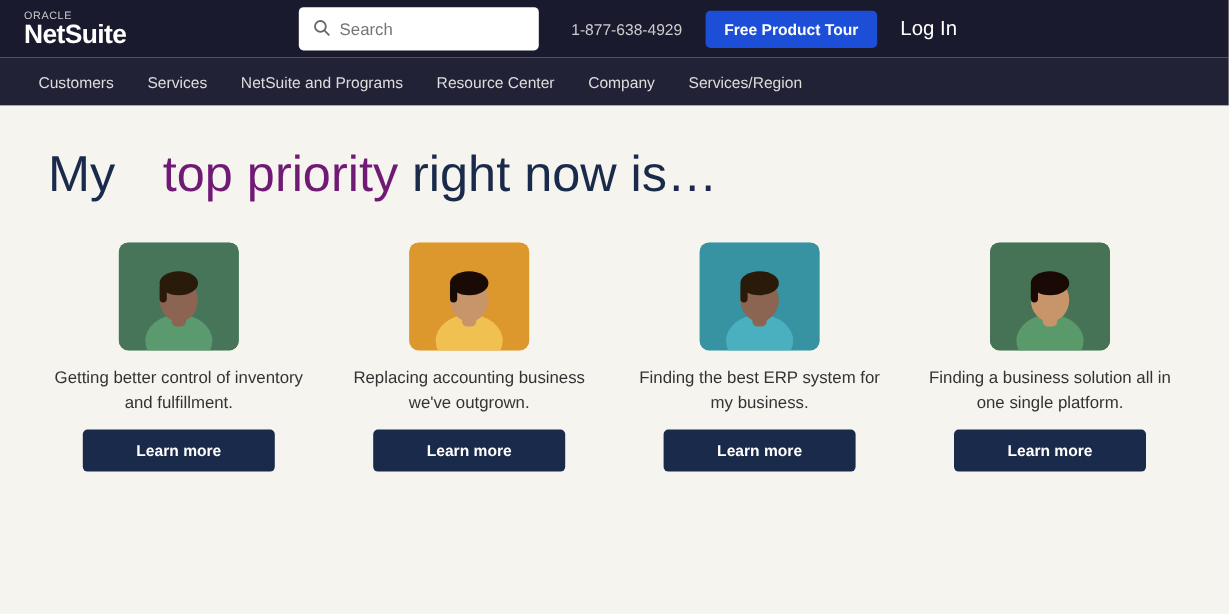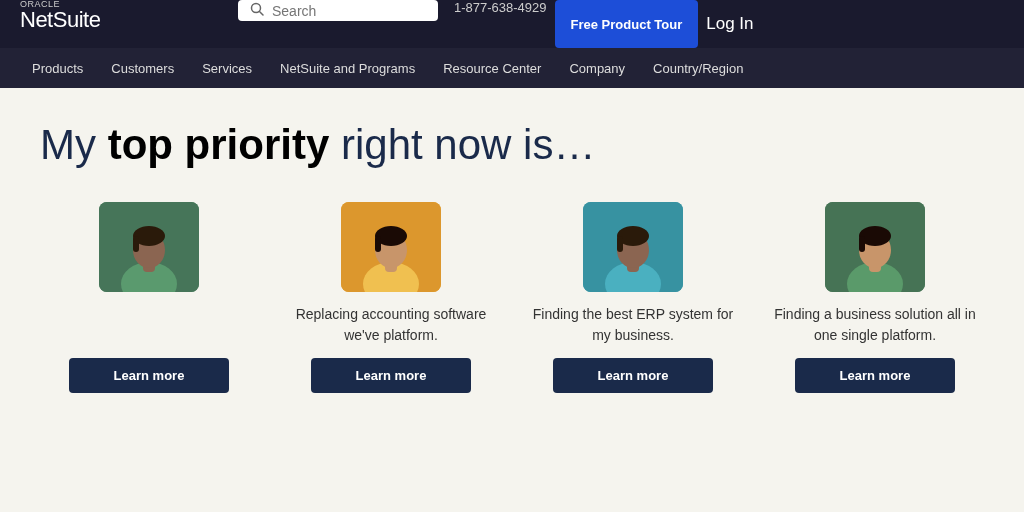--- a/index.html
+++ b/index.html
@@ -2,53 +2,54 @@
 <html><head>
   <meta charset="utf-8">
   <style>
     * { margin: 0; padding: 0; box-sizing: border-box; }
     body { font-family: Arial, sans-serif; background: #f5f4ee; width: 1024px; overflow-x: hidden; }
 
     
     .top-bar {
       background: #1a1a2e;
       display: flex;
+      align-items: center;
       padding: 0 20px;
       height: 48px;
-      gap: 8px;
+      gap: 19px;
     }
     .logo-area {
       display: flex;
       flex-direction: column;
       color: white;
       line-height: 1;
       min-width: 90px;
     }
     .logo-oracle {
       font-size: 9px;
       color: #ccc;
       letter-spacing: 0.5px;
     }
     .logo-netsuite {
       font-size: 22px;
-      font-weight: normal;
+      font-weight: bold;
       color: white;
       letter-spacing: -0.5px;
     }
     .search-box {
       flex: 1;
       max-width: 200px;
       margin-left: 120px;
       display: flex;
       align-items: center;
       background: white;
       border-radius: 4px;
       padding: 5px 12px;
       gap: 8px;
-      height: 21px;
+      height: 36px;
     }
     .search-icon-svg { color: #666; font-size: 14px; }
     .search-input {
       border: none;
       outline: none;
       font-size: 14px;
       color: #333;
       width: 120px;
       background: transparent;
     }
@@ -105,22 +106,23 @@
       padding: 32px 40px 24px 40px;
     }
     .hero-title {
       font-size: 42px;
       color: #1a2a4a;
       font-weight: 300;
       margin-bottom: 32px;
       line-height: 1.2;
     }
     .hero-title strong {
-      font-weight: 700;
-      color: #000000;
+      font-weight: 400;
+      color: #701a75;
+      margin-left: 28px;
     }
 
     
     .cards-row {
       display: flex;
       gap: 24px;
       justify-content: space-between;
     }
     .card {
       flex: 1;
@@ -183,27 +185,26 @@
     <input class="search-input" type="text" placeholder="Search" style="">
   </div>
 
   <span class="phone">1-877-638-4929</span>
 
   <button class="free-tour-btn">Free Product Tour</button>
   <button class="login-btn">Log In</button>
 </div>
 
 <nav class="nav-bar">
-<a class="nav-item">Products</a>
     <a class="nav-item">Customers</a>
     <a class="nav-item">Services</a>
     <a class="nav-item">NetSuite and Programs</a>
     <a class="nav-item">Resource Center</a>
     <a class="nav-item">Company</a>
-    <a class="nav-item">Country/Region</a>
+    <a class="nav-item">Services/Region</a>
   </nav>
 
 <div class="hero-wrapper">
   <div class="hero">
     <div class="hero-title">
       <span>My </span><strong>top priority</strong><span> right now is…</span>
     </div>
 
     <div class="cards-row" id="cards-container">
     <div class="card">
@@ -217,41 +218,42 @@
       <ellipse cx="50" cy="82" rx="28" ry="22" fill="#5a9a6e"></ellipse>
 
       <rect x="44" y="56" width="12" height="14" rx="4" fill="#8B6551"></rect>
 
       <ellipse cx="50" cy="48" rx="16" ry="18" fill="#8B6551"></ellipse>
 
       <ellipse cx="50" cy="34" rx="16" ry="10" fill="#2a1a0a"></ellipse>
       <rect x="34" y="34" width="6" height="16" rx="3" fill="#2a1a0a"></rect>
     </svg>
   </div>
+          <p class="card-text">Getting better control of inventory and fulfillment.</p>
           <button class="learn-more-btn">Learn more</button>
         </div>
         <div class="card">
           <div class="card-image" style="background: rgb(232, 160, 48);">
     <svg viewBox="0 0 100 90" xmlns="http://www.w3.org/2000/svg">
 
       <rect width="100" height="90" fill="#e8a030"></rect>
 
       <rect width="100" height="90" fill="rgba(0,0,0,0.05)" rx="2"></rect>
 
       <ellipse cx="50" cy="82" rx="28" ry="22" fill="#f0c050"></ellipse>
 
       <rect x="44" y="56" width="12" height="14" rx="4" fill="#c8956a"></rect>
 
       <ellipse cx="50" cy="48" rx="16" ry="18" fill="#c8956a"></ellipse>
 
       <ellipse cx="50" cy="34" rx="16" ry="10" fill="#1a0a05"></ellipse>
       <rect x="34" y="34" width="6" height="16" rx="3" fill="#1a0a05"></rect>
     </svg>
   </div>
-          <p class="card-text">Replacing accounting software we've platform.</p>
+          <p class="card-text">Replacing accounting business we've outgrown.</p>
           <button class="learn-more-btn">Learn more</button>
         </div>
         <div class="card">
           <div class="card-image" style="background: rgb(58, 154, 170);">
     <svg viewBox="0 0 100 90" xmlns="http://www.w3.org/2000/svg">
 
       <rect width="100" height="90" fill="#3a9aaa"></rect>
 
       <rect width="100" height="90" fill="rgba(0,0,0,0.05)" rx="2"></rect>
 

